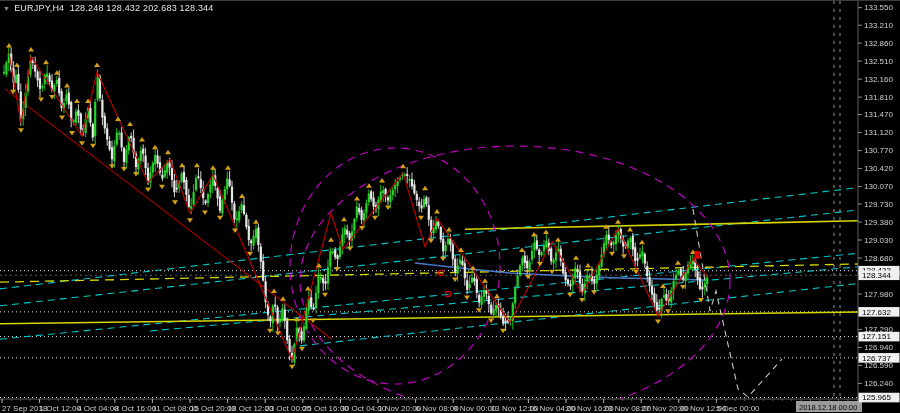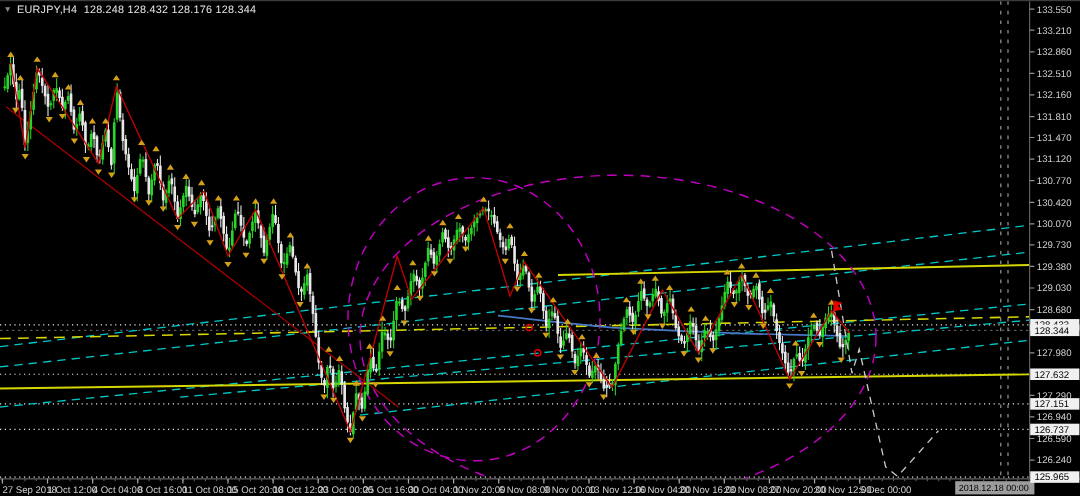--- a/index.html
+++ b/index.html
@@ -950,15 +950,15 @@
         <rect x="858.5" y="352.0702000000006" width="41" height="9.6" fill="#f0f0f0"></rect>
         <text x="862" y="359.67020000000065" font-size="8" fill="#000000">126.737</text>
         <rect x="858.5" y="391.75100000000015" width="41" height="9.6" fill="#f0f0f0"></rect>
         <text x="862" y="399.35100000000017" font-size="8" fill="#000000">125.965</text>
         <rect x="858.5" y="269.4704000000006" width="41" height="9.6" fill="#f0f0f0"></rect>
         <text x="862" y="277.07040000000063" font-size="8" fill="#000000">128.344</text>
       </g>
   </svg>
   <div class="titlebar">
     <span class="sym-marker">▼</span>
-    <span>EURJPY,H4  128.248 128.432 128.176 128.344</span>
+    <span>EURJPY,H4  128.248 128.432 202.683 128.344</span>
   </div>
 </div>
 
 </body></html>

